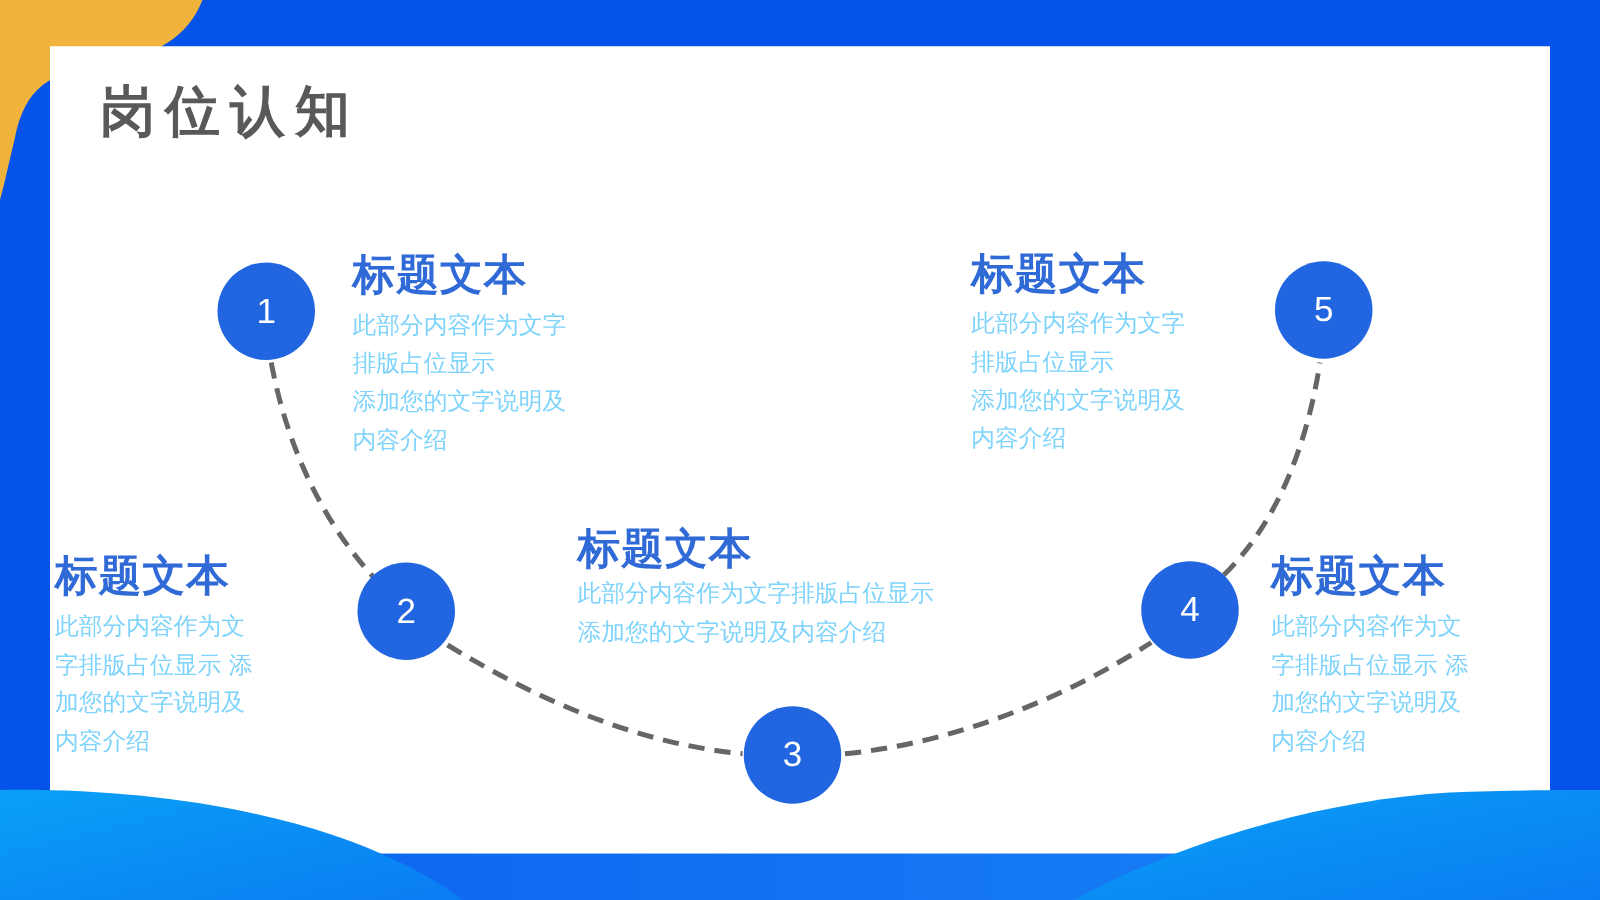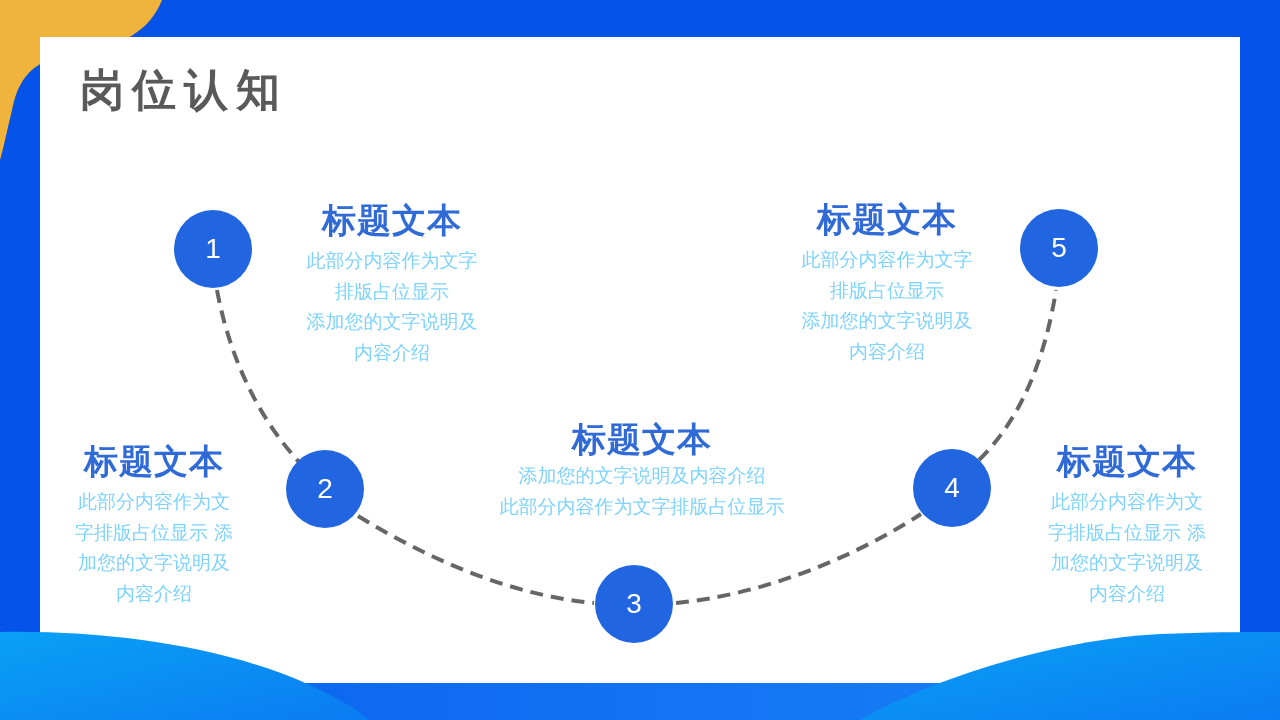--- a/index.html
+++ b/index.html
@@ -3,21 +3,21 @@
 <meta charset="utf-8">
 <style>
   html, body { margin: 0; padding: 0; }
   body { width: 1280px; height: 720px; overflow: hidden; position: relative; background: #0553e8; font-family: "DejaVu Sans", "Liberation Sans", sans-serif; }
   .slide { position: absolute; left: 0; top: 0; width: 1280px; height: 720px; padding-left: 26px; }
   .bg-svg { position: absolute; left: 0; top: 0; }
   .panel { position: absolute; left: 40px; top: 37px; width: 1200px; height: 646px; background: #ffffff; }
   .title { position: absolute; left: 80px; top: 62px; font-size: 44px; color: #595959; letter-spacing: 8px; font-weight: bold; line-height: 56px; }
   .arc-svg { position: absolute; left: 0; top: 0; }
   .node { position: absolute; width: 78px; height: 78px; border-radius: 50%; background: #2166e0; color: #fff; font-size: 28px; display: flex; align-items: center; justify-content: center; font-family: "Liberation Sans", sans-serif; }
-  .card { position: absolute; text-align: center; }
+  .card { position: absolute; text-align: left; }
   .card .h { color: #2f6ad6; font-size: 34px; font-weight: bold; line-height: 42px; letter-spacing: 1px; }
   .card .b { color: #7dd3fc; font-size: 19px; line-height: 30.5px; margin-top: 4px; }
 </style>
 </head>
 <body>
 
 <div class="slide">
 
   <svg class="bg-svg" width="1280" height="720">
     <defs>
@@ -74,22 +74,22 @@
       <div>此部分内容作为文</div>
       <div>字排版占位显示  添</div>
       <div>加您的文字说明及</div>
       <div>内容介绍</div>
     </div>
   </div>
 
   <div class="card" style="left:462px;top:418px;width:360px;">
     <div class="h">标题文本</div>
     <div class="b" style="margin-top:0;">
+      <div>此部分内容作为文字排版占位显示</div>
       <div>添加您的文字说明及内容介绍</div>
-      <div>此部分内容作为文字排版占位显示</div>
     </div>
   </div>
 
   <div class="card" style="left:1017px;top:440px;width:220px;">
     <div class="h">标题文本</div>
     <div class="b">
       <div>此部分内容作为文</div>
       <div>字排版占位显示  添</div>
       <div>加您的文字说明及</div>
       <div>内容介绍</div>

